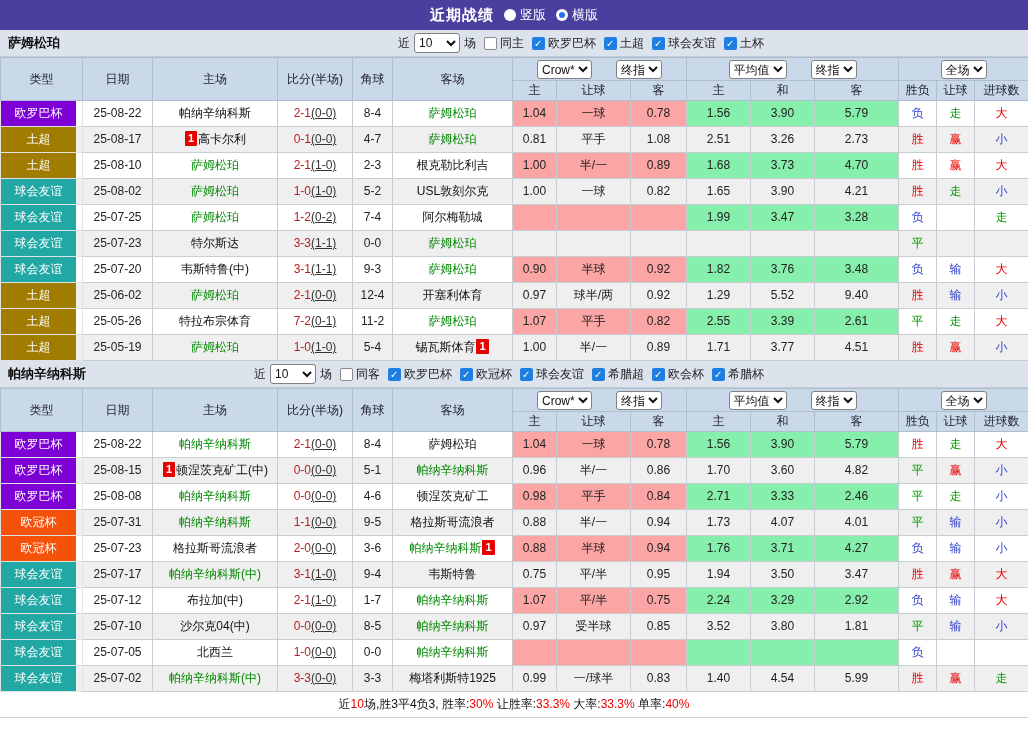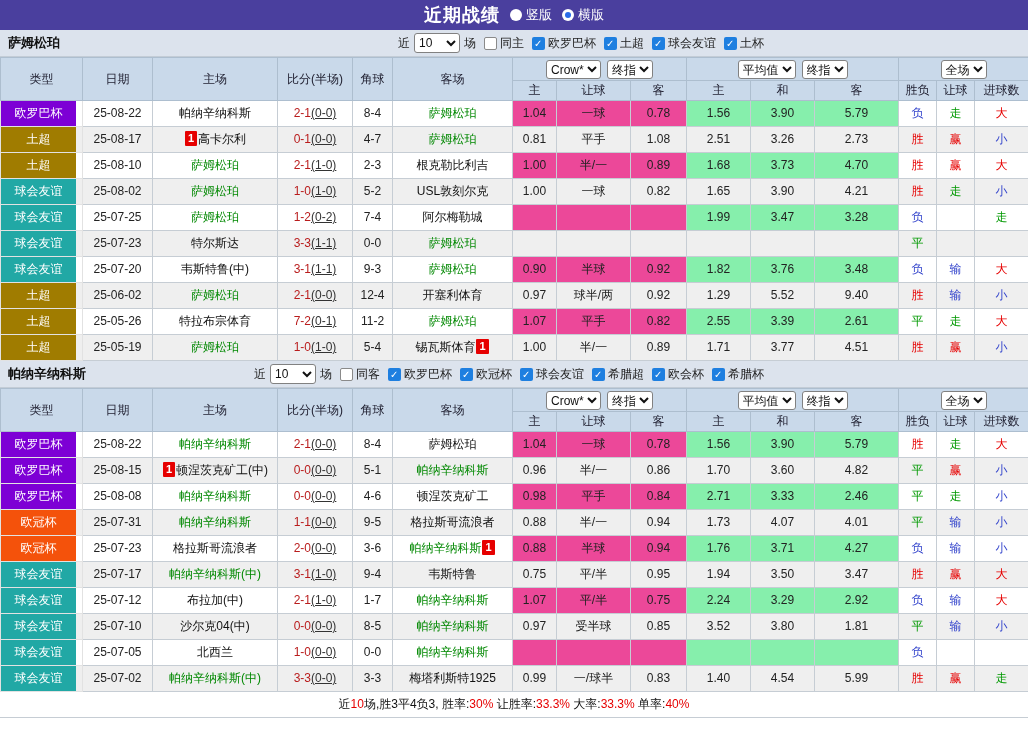--- a/index.html
+++ b/index.html
@@ -1,42 +1,42 @@
 <!DOCTYPE html>
 <html><head>
 <meta charset="utf-8">
 <style>
   html,body{margin:0;padding:0;background:#fff;}
   body{width:1028px;font-family:"Liberation Sans","DejaVu Sans",sans-serif;font-size:12px;color:#222;}
   
   .topbar{height:30px;background:#4a3f9e;display:flex;align-items:center;justify-content:center;gap:10px;color:#fff;}
-  .topbar .title{font-size:18px;font-weight:bold;letter-spacing:1px;}
+  .topbar .title{font-size:15px;font-weight:bold;letter-spacing:1px;}
   .radio-label{display:inline-flex;align-items:center;gap:4px;font-size:13px;cursor:pointer;}
   .radio{width:12px;height:12px;border-radius:50%;background:#fff;display:inline-block;position:relative;}
   .radio.checked::after{content:"";position:absolute;left:3px;top:3px;width:6px;height:6px;border-radius:50%;background:#2a6de8;}
   
   .filter-row{height:26px;background:#dce3ed;display:flex;align-items:center;justify-content:flex-end;padding-right:262px;position:relative;border-bottom:1px solid #c3ccd6;}
   .team-name{position:absolute;left:8px;font-weight:bold;font-size:13px;color:#111;}
   .filter-controls{display:flex;align-items:center;}
   .flabel{margin:0 2px;white-space:nowrap;}
   select{font-size:12px;height:20px;background:#fff;border:1px solid #818181;border-radius:3px;color:#111;}
   .count-select{margin:0 2px;width:46px;}
   .cb{display:inline-block;width:13px;height:13px;border-radius:2px;margin-left:6px;margin-right:1px;position:relative;vertical-align:-2px;}
   .cb.unchecked{background:#fff;border:1px solid #8a8a8a;width:11px;height:11px;}
   .cb.checked{background:#1e7fe0;}
   .cb.checked::after{content:"\2713";position:absolute;left:2px;top:0;color:#fff;font-size:10px;font-weight:bold;line-height:13px;}
   
   .stat-table{border-collapse:collapse;table-layout:fixed;width:1028px;}
   th,td{border:1px solid #c6cdd4;text-align:center;padding:0;height:25px;line-height:25px;overflow:hidden;white-space:nowrap;}
   thead th{background:#c9d9ea;font-weight:normal;color:#223;border-color:#adbecf;}
   tr.sel-row th{height:22px;line-height:22px;}
   tr.lbl-row th{height:19px;line-height:19px;}
-  .selcell select{height:19px;margin:0 3px;vertical-align:middle;}
+  .selcell select{height:19px;margin:0 12px;vertical-align:middle;}
   tbody tr.even td{background:#efefef;}
-  tbody td.crow-bg{background:#ec4899;}
+  tbody td.crow-bg{background:#fca5a5;}
   tbody td.avg-bg{background:#86efac;}
   .league-cell{border-color:#e2e2e2;}
   .league-badge{margin-right:6px;height:25px;line-height:25px;color:#fff;font-size:12px;}
   .tname{color:#111;}
   .tname.g{color:#008800;}
   .ft{color:#b91c1c;}
   .half{color:#333;text-decoration:underline;}
   .badge1{display:inline-block;background:#e60000;color:#fff;font-weight:bold;padding:0 3px;margin:0 1px;line-height:15px;font-size:11px;vertical-align:1px;border-radius:1px;}
   td.res{font-weight:normal;}
   td.res.red{color:#e60000;}

